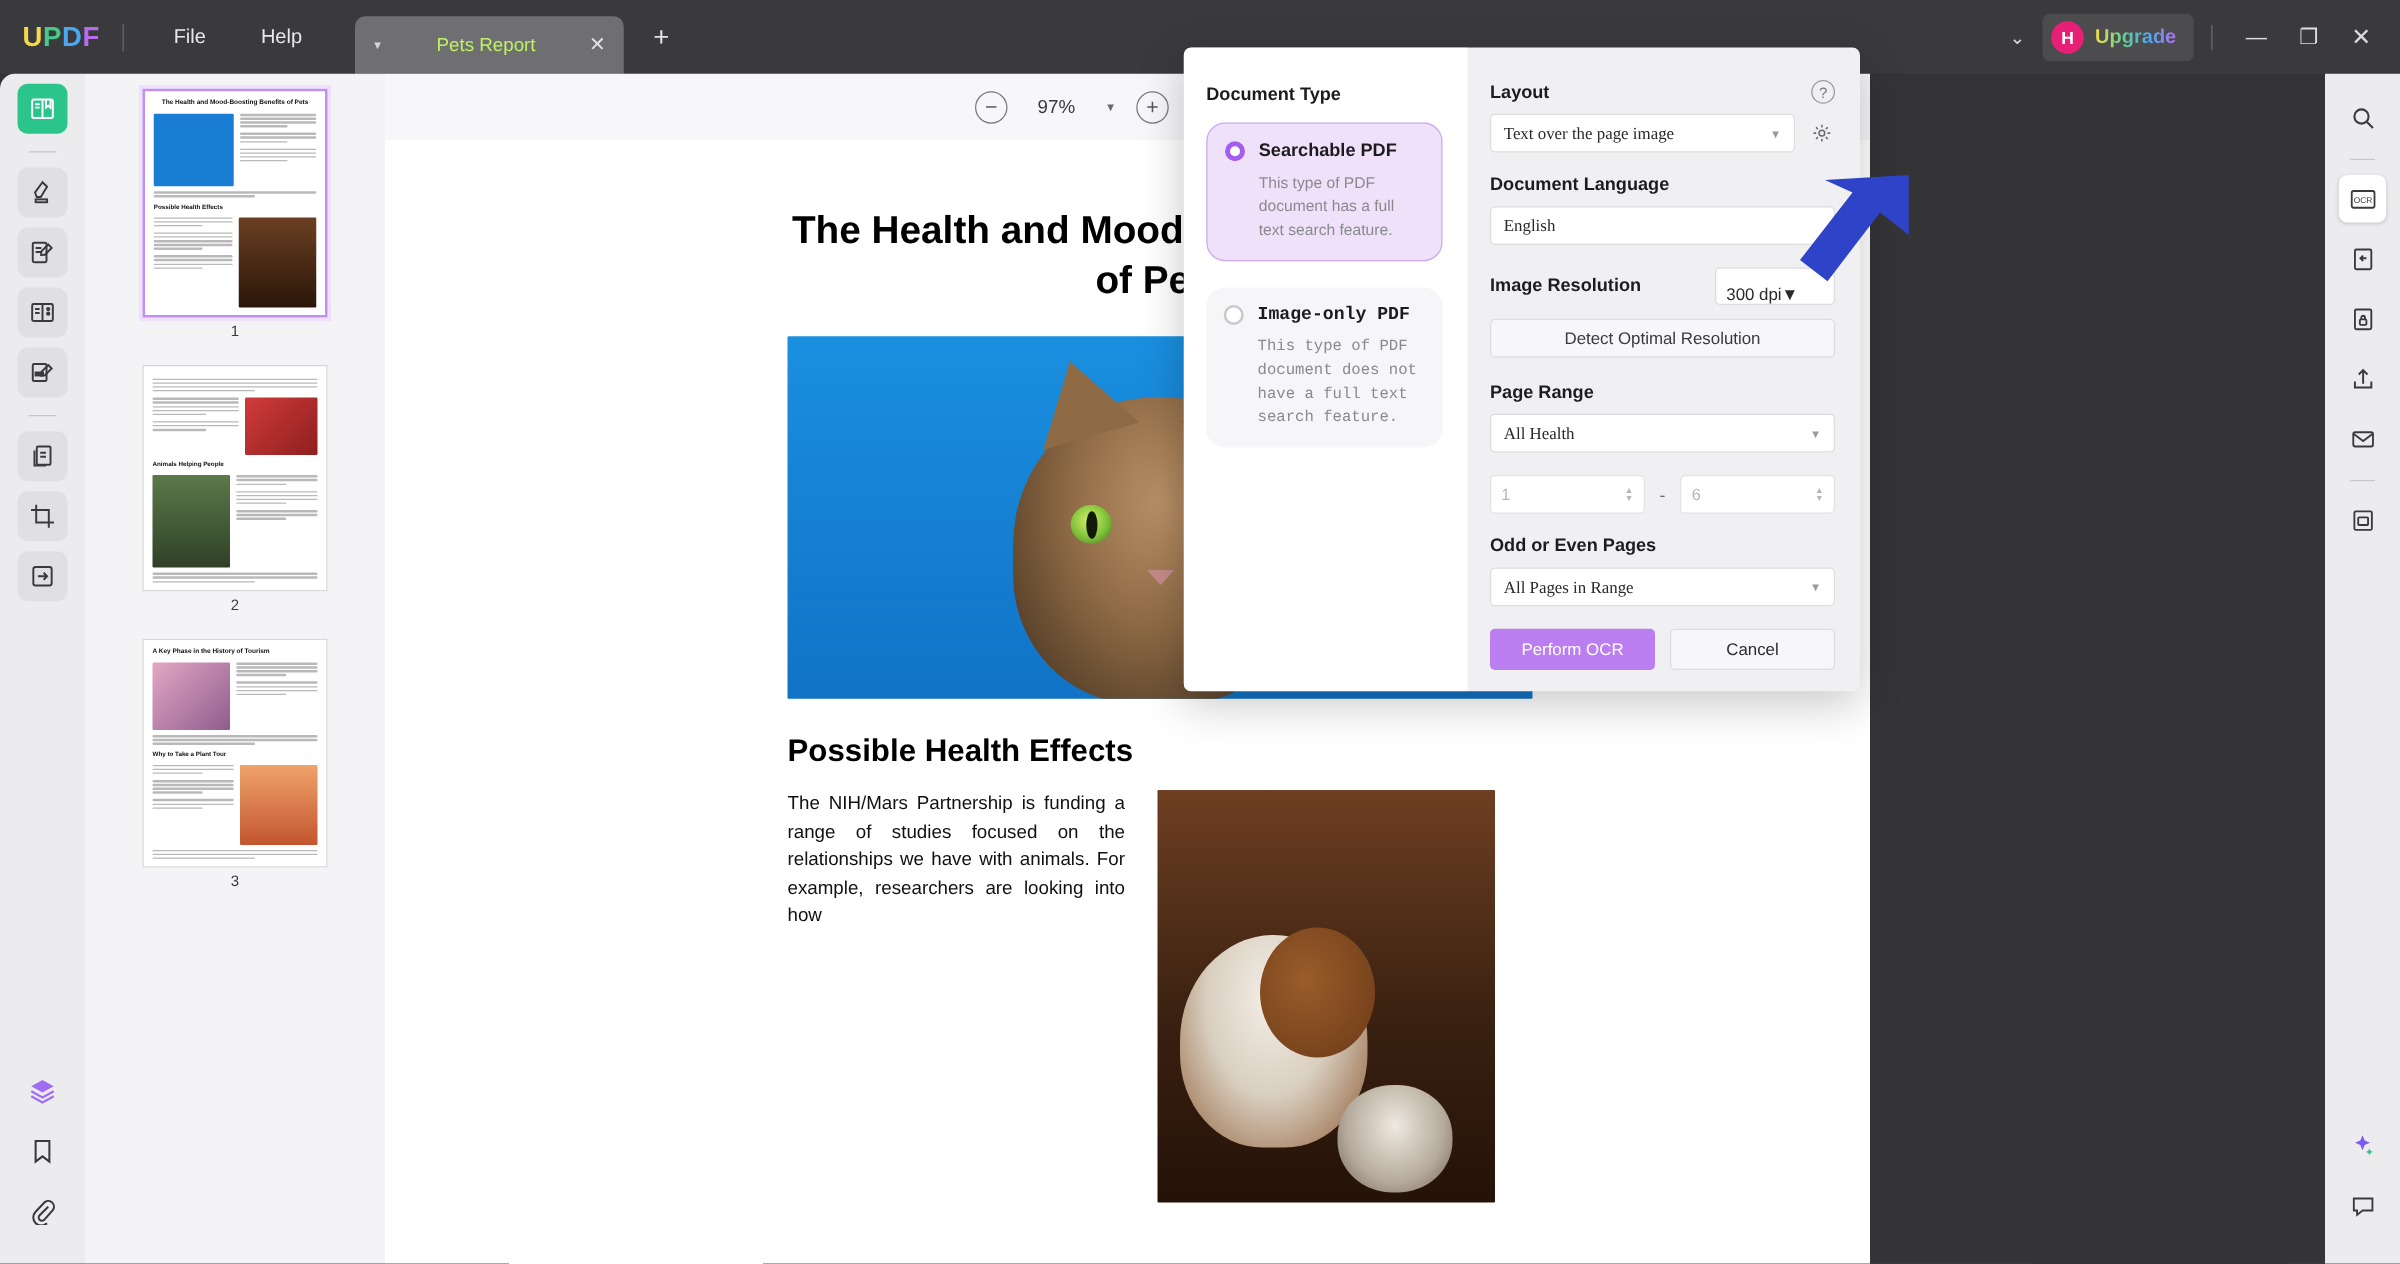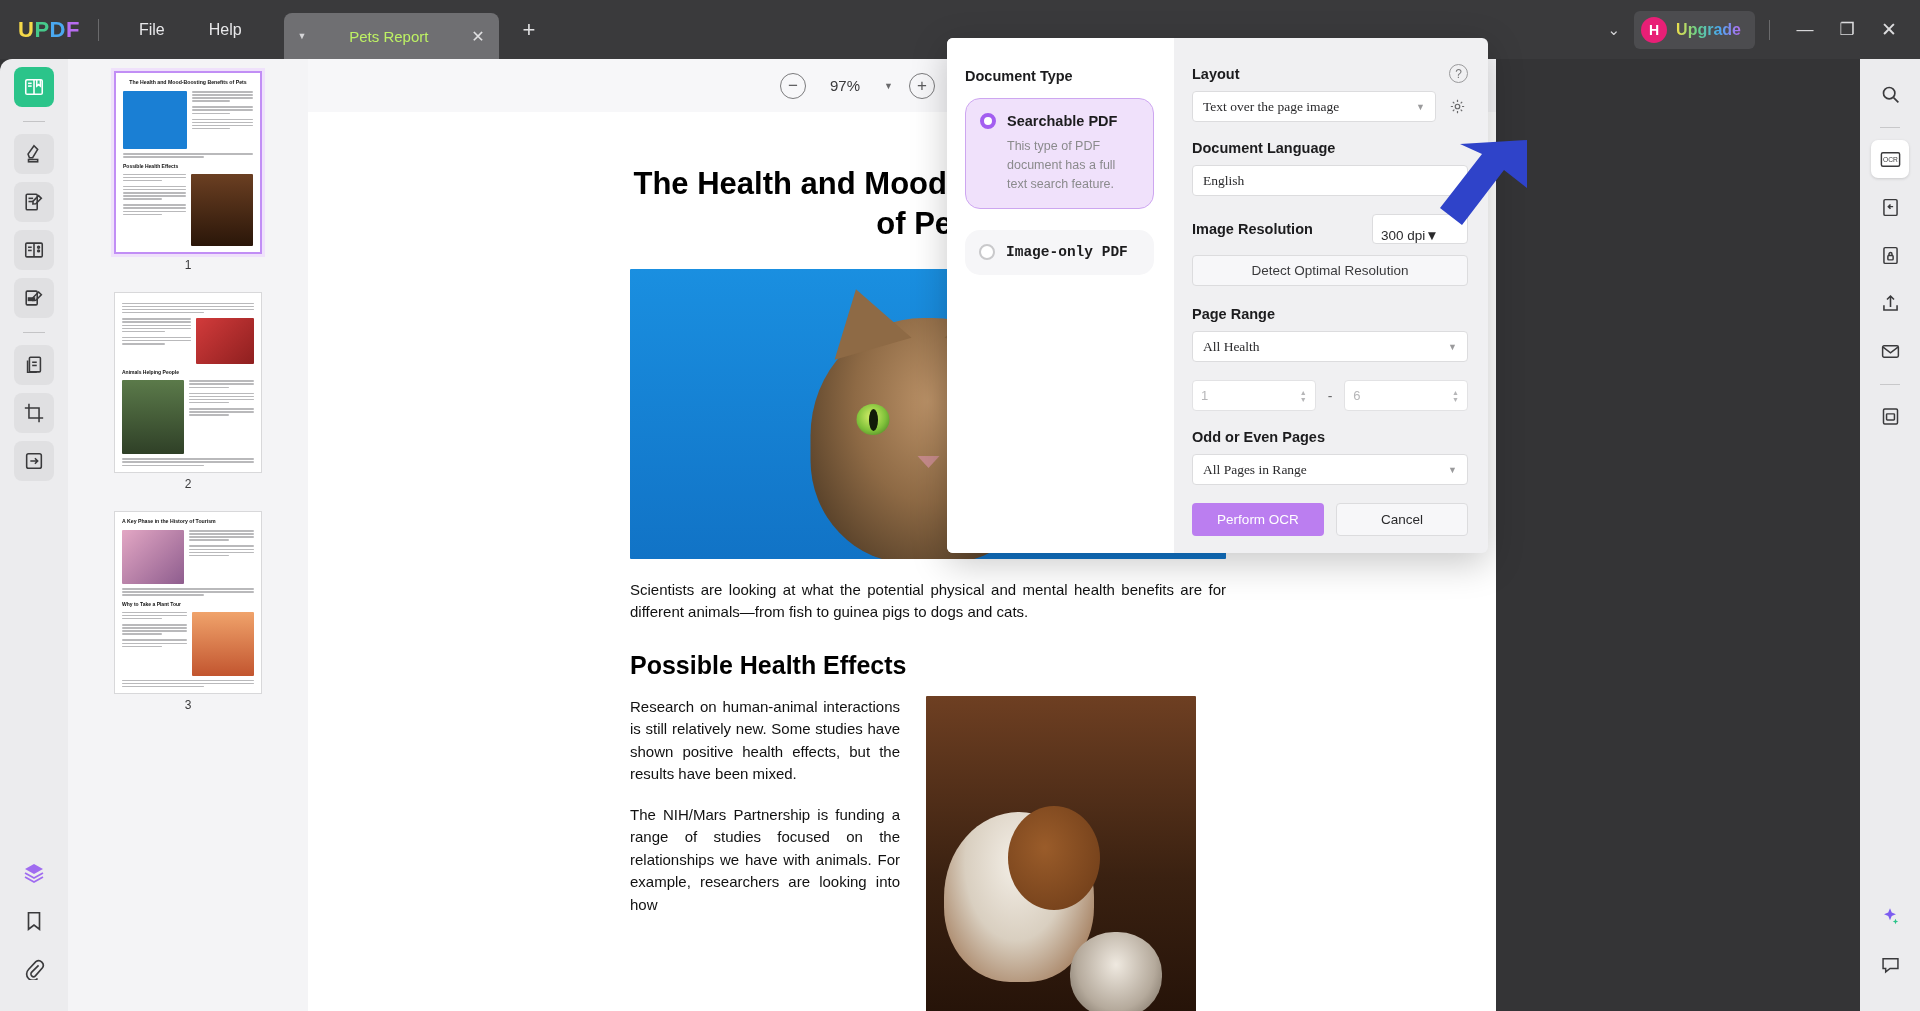--- a/index.html
+++ b/index.html
@@ -496,26 +496,24 @@
           <div class="cat-eye l">
               <div class="cat-pup"></div>
             </div>
           <div class="cat-eye r">
               <div class="cat-pup"></div>
             </div>
           <div class="cat-nose"></div>
         </div>
       </div>
 
-      <div class="pg-caption">Scientists are looking at what the potential physical and mental health benefits are for different animals—from fish to guinea pigs to dogs and cats.</div>
       <div class="pg-h2">Possible Health Effects</div>
 
       <div class="pg-cols">
         <div class="pg-col">
-          <div class="pg-p">Research on human-animal interactions is still relatively new. Some studies have shown positive health effects, but the results have been mixed.</div>
           <div class="pg-p">The NIH/Mars Partnership is funding a range of studies focused on the relationships we have with animals. For example, researchers are looking into how</div>
         </div>
         <div class="pg-photo">
           <div class="dog">
             <div class="dog-patch"></div>
           </div>
           <div class="kitten"></div>
         </div>
       </div>
     </div>
@@ -594,20 +592,21 @@
           <div class="opt-name">Searchable PDF</div>
         </div>
         <div class="opt-desc">This type of PDF document has a full text search feature.</div>
       </div>
 
       <div class="opt un">
         <div class="opt-head">
           <div class="radio"></div>
           <div class="opt-name">Image-only PDF</div>
         </div>
+        <div class="opt-desc">This type of PDF document does not have a full text search feature.</div>
       </div>
     </div>
 
     <div class="ocr-right">
       <div class="help-q">?</div>
 
       <div class="rlabel">Layout</div>
       <div class="rrow">
         <div class="select">
           <span class="sv">Text over the page image</span>

